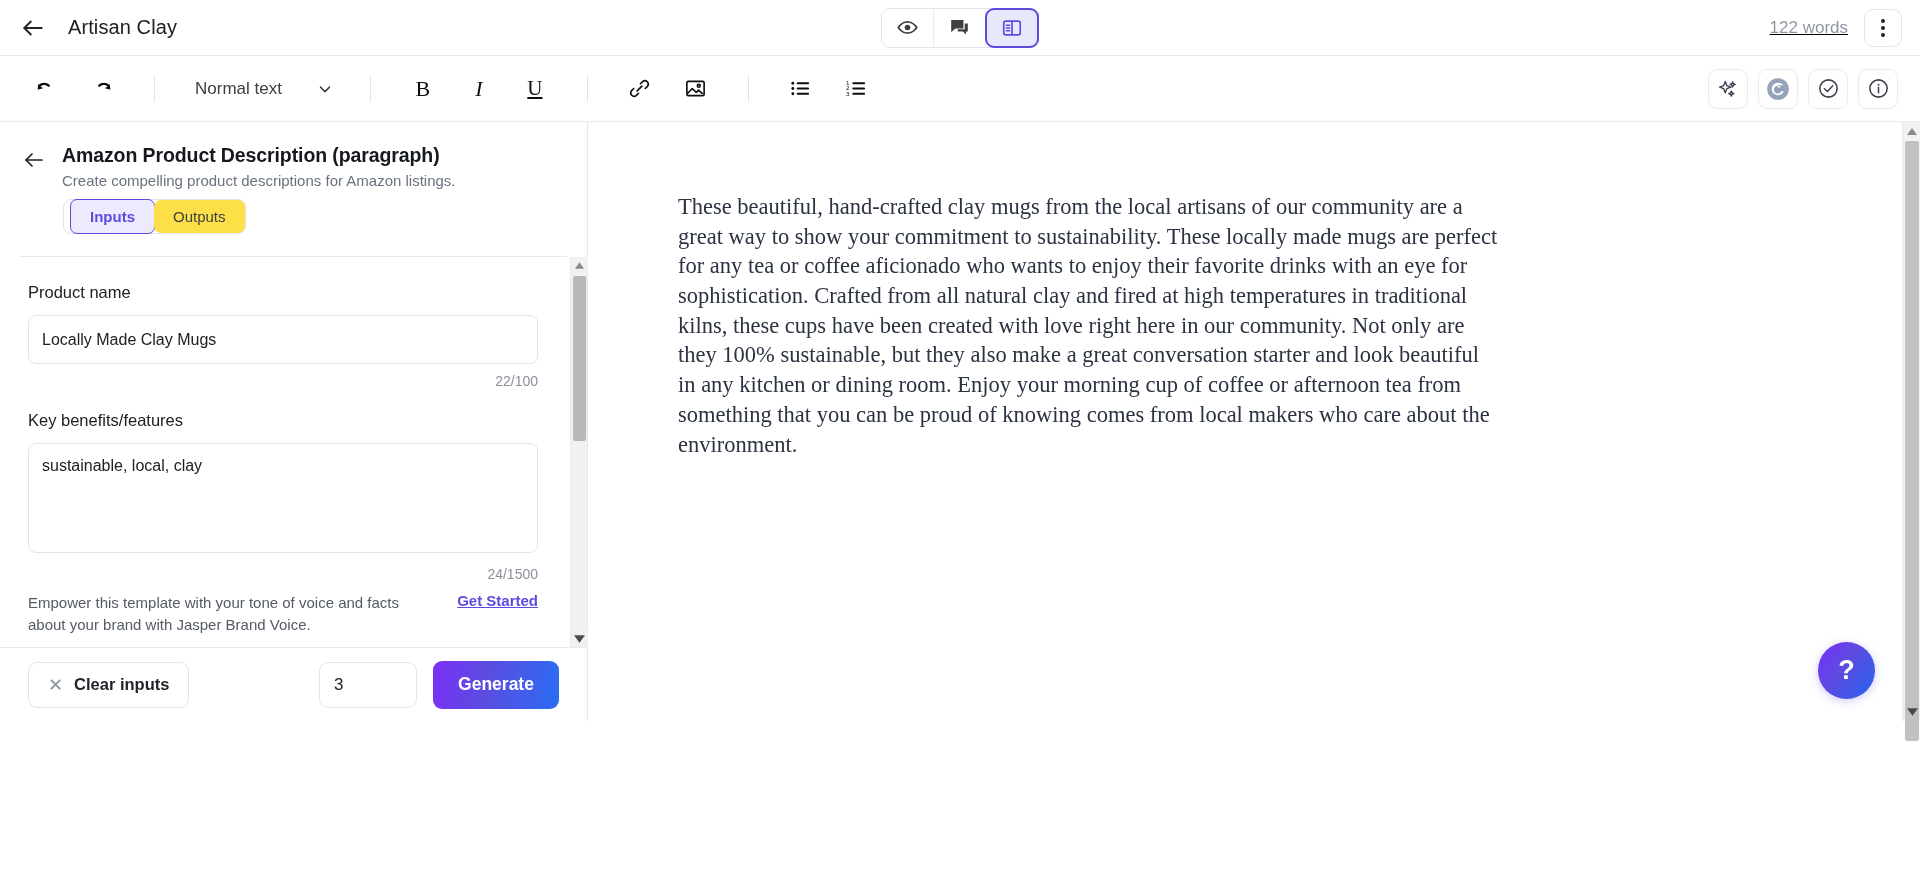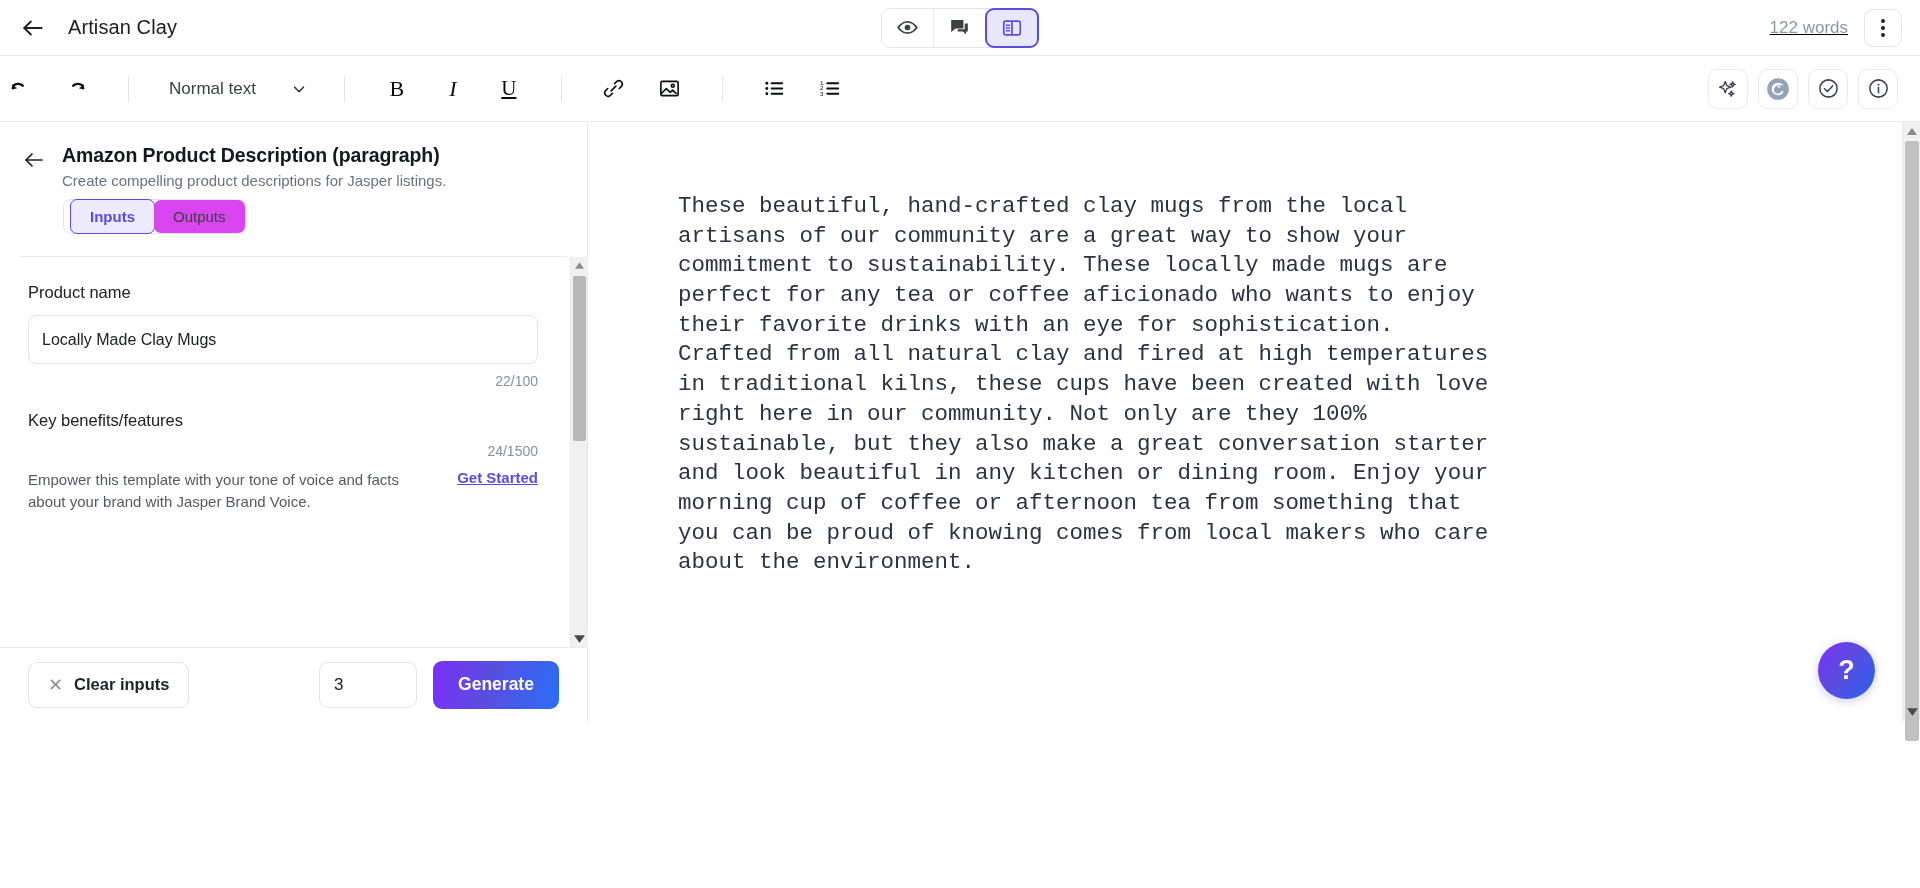--- a/index.html
+++ b/index.html
@@ -49,21 +49,21 @@
     display: flex; align-items: center; justify-content: center; cursor: pointer; background:#fff;
   }
   .kebab-dot { width: 4px; height: 4px; border-radius: 50%; background: #202124; display:block; }
   .kebab-stack { display:flex; flex-direction: column; gap: 3px; align-items:center; }
 
   
   .fmtbar {
     height: 66px; min-height: 66px; display: flex; align-items: center;
     border-bottom: 1px solid #e8eaed; background: #fff; position: relative;
   }
-  .fmt-left { display: flex; align-items: center; gap: 16px; justify-content: flex-end; }
+  .fmt-left { display: flex; align-items: center; padding-left: 26px; gap: 16px; justify-content: flex-end; }
   .fmt-btn {
     width: 40px; height: 40px; display: flex; align-items: center; justify-content: center;
     cursor: pointer; color: #0b0d10; border-radius: 6px;
   }
   .fmt-sep { width: 1px; height: 26px; background: #e2e4e8; margin: 0 16px; }
   .style-select {
     display: flex; align-items: center; gap: 34px; cursor: pointer; padding: 0 4px 0 8px;
   }
   .style-select .label { font-size: 17px; color: #3c4043; }
   .fmt-right { margin-left: auto; display: flex; align-items: center; gap: 10px; padding-right: 22px; }
@@ -80,21 +80,21 @@
     width: 588px; min-width: 588px; display: flex; flex-direction: column;
     border-right: 1px solid #e3e6ec; background: #fff; min-height: 0;
   }
   .panel-head { padding: 22px 20px 0 20px; }
   .panel-head-row { display: flex; gap: 14px; }
   .panel-back { width: 28px; height: 28px; display:flex; align-items:center; justify-content:center; cursor:pointer; color:#202124; flex: 0 0 auto; margin-top: 2px;}
   .tpl-title { font-size: 19.5px; font-weight: bold; color: #15181d; letter-spacing: -.1px; }
   .tpl-sub { font-size: 15px; color: #6b7280; margin-top: 5px; }
   .tabs { display: flex; margin-top: 10px; margin-left: 43px; border: 1px solid #e2e4e8; border-radius: 8px; width: fit-content; padding-left: 7px; }
   .tab {
-    padding: 8px 19px; font-size: 15px; cursor: pointer; color: #3c4043; background: #d946ef;
+    padding: 8px 19px; font-size: 15px; cursor: pointer; color: #3c4043; background: #fde047;
     border-radius: 7px;
   }
   .tab.active { background: #eceafc; color: #5b4ce0; font-weight: bold; border: 1.5px solid #5b4ce0; border-radius: 7px; margin: -1px; }
 
   .panel-divider { height: 1px; background: #e8eaee; margin-top: 22px; }
 
   .panel-scrollwrap { flex: 1; display: flex; min-height: 0; }
   .panel-body { flex: 1; padding: 26px 30px 0 28px; min-height: 0; overflow: hidden; }
 
   .field-label { font-size: 16.5px; color: #202124; margin-bottom: 13px; }
@@ -144,21 +144,21 @@
     color: #fff; font-size: 17.5px; font-weight: bold; margin-left: 16px;
     font-family: "Liberation Sans", sans-serif;
   }
 
   
   .docarea { flex: 1; display: flex; min-width: 0; background: #fff; position: relative; }
   .docpage { flex: 1; padding: 70px 0 0 0; min-width: 0; overflow: hidden; }
   .doctext {
     margin-left: 78px; max-width: 820px;
     font-size: 22.5px; line-height: 1.32; color: #2b3241;
-    font-family: Liberation Mono, monospace;
+    font-family: Liberation Serif, serif;
   }
   .doc-scroller { width: 18px; min-width: 18px; background: #f1f1f1; border-left: 1px solid #e9ebee; position: relative; }
   .doc-sb-arrow { width: 18px; height: 18px; display:flex; align-items:center; justify-content:center; cursor: pointer; }
   .doc-sb-arrow.bottom { position: absolute; bottom: 0; left: 0; }
   .doc-sb-thumb { position: absolute; top: 19px; left: 2px; width: 14px; height: 600px; background: #c1c1c1; border-radius: 2px; cursor: pointer; }
 
   .help-fab {
     position: absolute; right: 45px; bottom: 22px;
     width: 57px; height: 57px; border-radius: 50%;
     background: linear-gradient(125deg, #7b2ff7 0%, #5b4ce0 45%, #2563f0 100%);
@@ -354,41 +354,42 @@
       <div class="panel-head">
         <div class="panel-head-row">
           <div class="panel-back">
             <svg width="24" height="24" viewBox="0 0 24 24" fill="none" stroke="currentColor" stroke-width="1.7" stroke-linecap="round" stroke-linejoin="round">
               <line x1="20" y1="12" x2="4" y2="12"></line>
                 <polyline points="10,6 4,12 10,18"></polyline>
             </svg>
           </div>
           <div style="min-width:0;">
             <div class="tpl-title">Amazon Product Description (paragraph)</div>
-            <div class="tpl-sub">Create compelling product descriptions for Jasper listings.</div>
+            <div class="tpl-sub">Create compelling product descriptions for Amazon listings.</div>
           </div>
         </div>
         <div class="tabs">
           <div class="tab active">Inputs</div>
           <div class="tab">Outputs</div>
         </div>
         <div class="panel-divider"></div>
       </div>
 
       <div class="panel-scrollwrap">
         <div class="panel-body">
 
           <div class="field-block">
             <div class="field-label">Product name</div>
             <input class="text-input" type="text" value="Locally Made Clay Mugs" style="">
             <div class="counter">22/100</div>
           </div>
 
           <div class="field-block">
             <div class="field-label">Key benefits/features</div>
+            <textarea class="textarea-input" style="">sustainable, local, clay</textarea>
             <div class="counter">24/1500</div>
             <div class="brand-note">
               <div class="txt">Empower this template with your tone of voice and facts about your brand with Jasper Brand Voice.</div>
               <div class="link">Get Started</div>
             </div>
           </div>
 
         </div>
 
         <div class="scroller">

